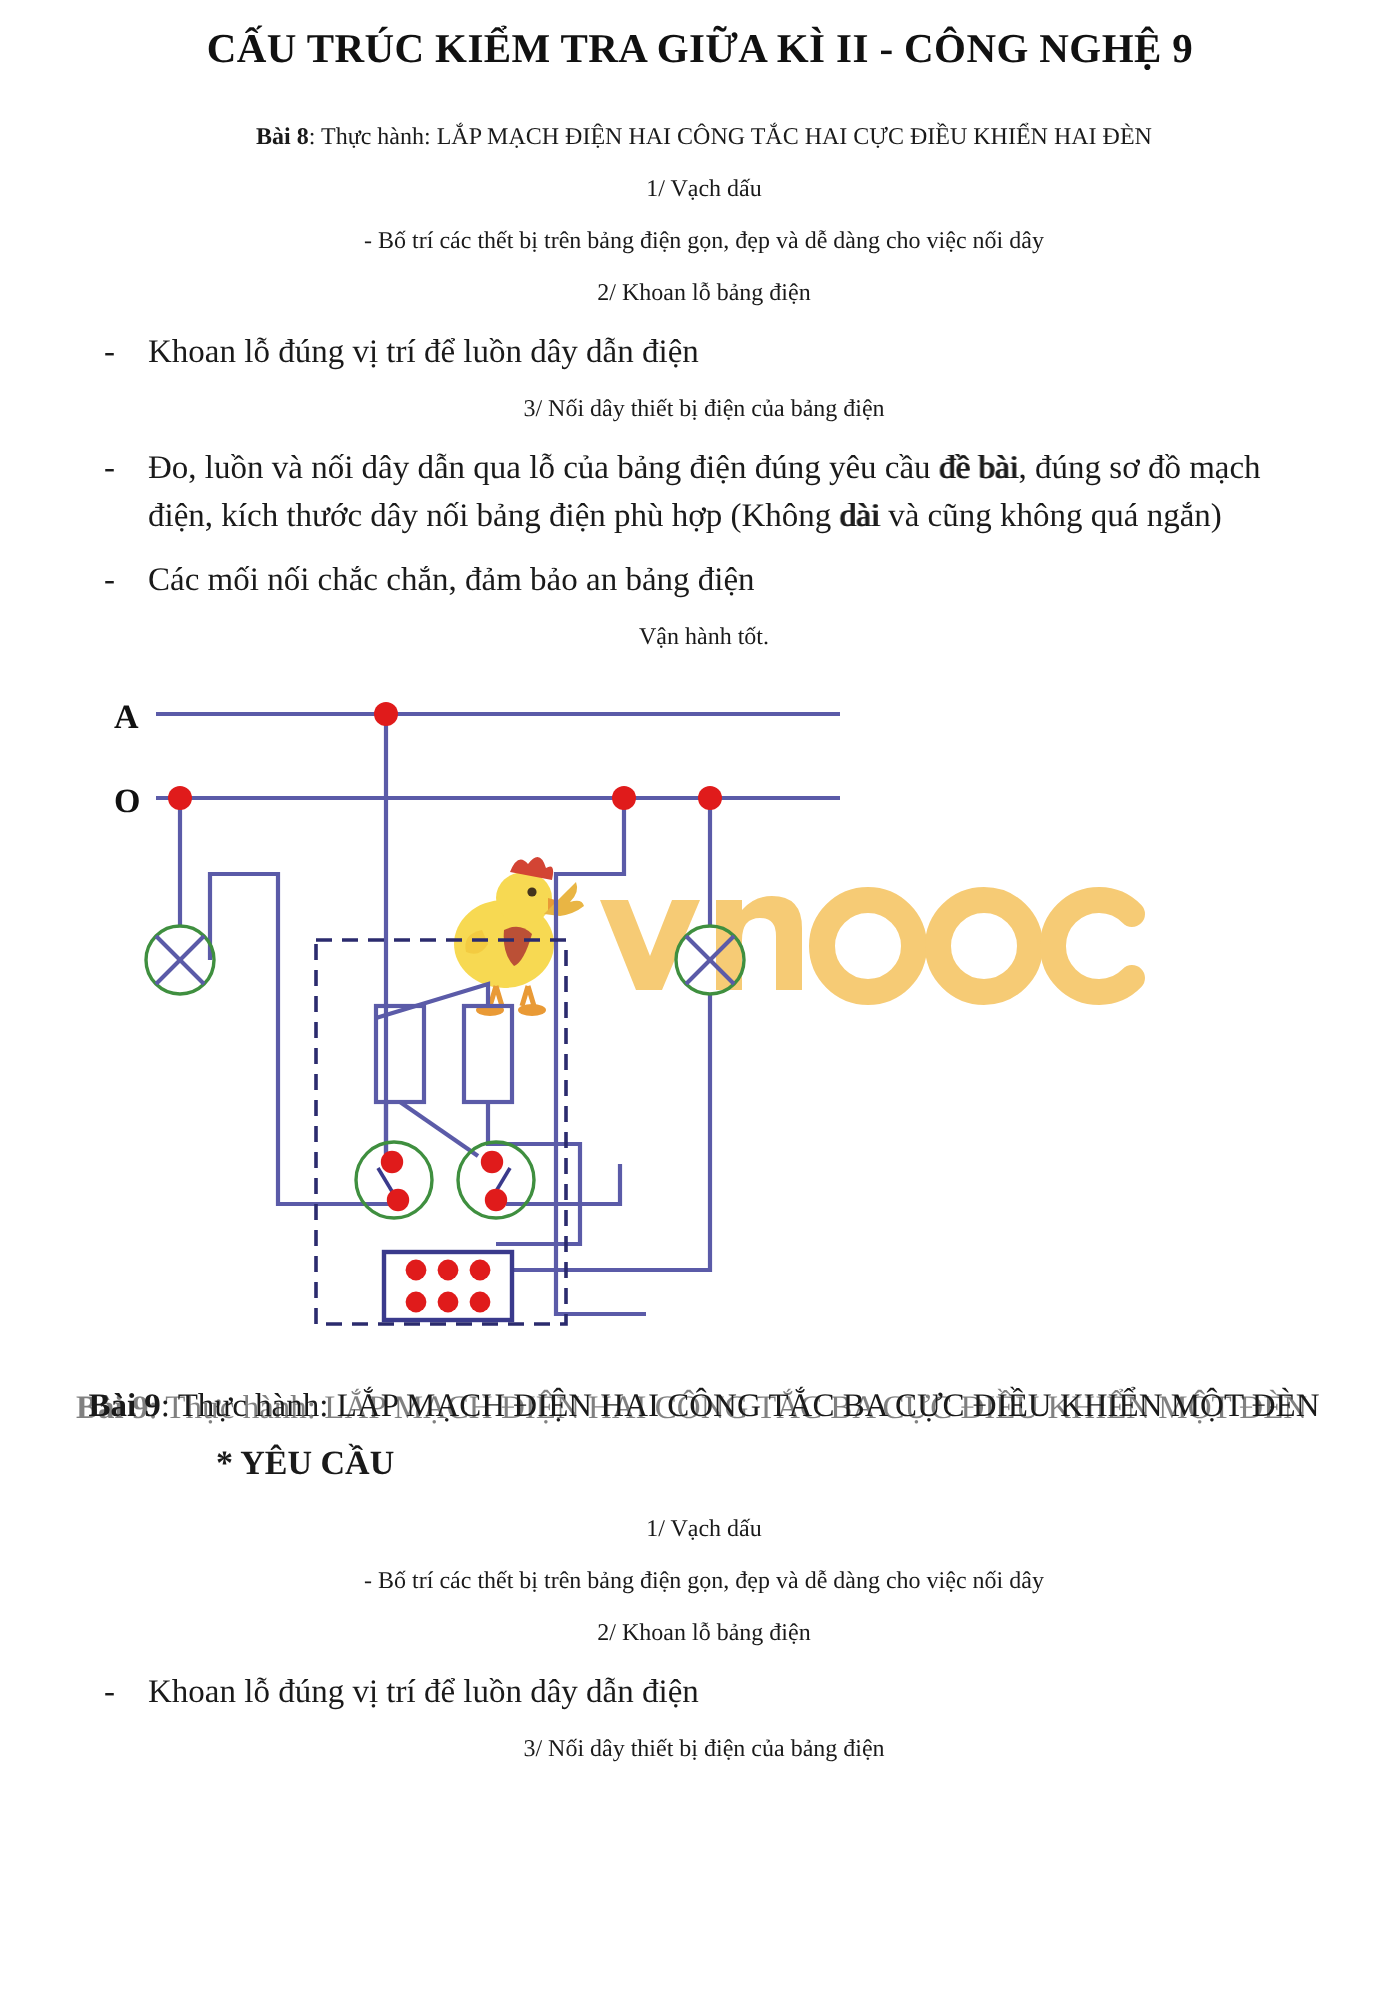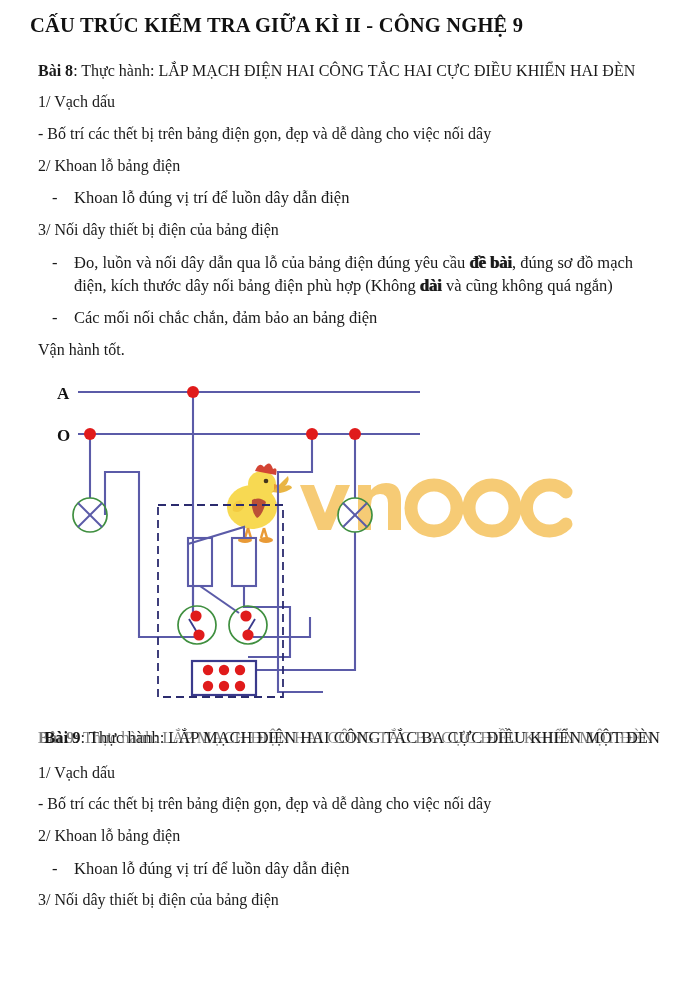--- a/index.html
+++ b/index.html
@@ -19,63 +19,64 @@
   .page {
     position: relative;
     width: 700px;
     height: 1007px;
     box-sizing: border-box;
     padding: 0;
   }
 
   
   .doc-title {
-    text-align: left;
+    text-align: center;
     font-weight: bold;
     font-size: 20.5px;
     letter-spacing: 0.2px;
     margin: 14px 0 0 0;
     padding: 0 30px;
     line-height: 1.15;
     color: #111;
   }
   .doc-subtitle {
     text-align: center;
     font-size: 16px;
     margin: 5px 0 0 0;
     color: #111;
   }
 
   
   .body-block {
     padding: 0 34px 0 38px;
   }
   .para {
-    font-size: 16px;
+    font-size: 12px;
     line-height: 1.42;
     margin: 9px 0 0 0;
     color: #1a1a1a;
+    text-align: center;
   }
   .para b { font-weight: bold; }
   .bullet {
     font-size: 16.5px;
     line-height: 1.42;
     margin: 9px 0 0 0;
     padding-left: 36px;
     position: relative;
     color: #1a1a1a;
   }
   .bullet .dash {
     position: absolute;
     left: 14px;
     top: 0;
   }
   .bullet .txt { display: block; }
   .smudge {
-    font-weight: bold;
+    font-weight: normal;
     text-shadow: 0.6px 0 0 rgba(0,0,0,0.75), -0.5px 0 0 rgba(0,0,0,0.4);
   }
   .center-bold {
     font-weight: bold;
     font-size: 17px;
     margin: 8px 0 0 0;
     padding-left: 70px;
   }
 
   
@@ -248,20 +249,21 @@
 
   <div class="body-block">
 
     <div class="heading9" style="margin-top:0;text-align:center;">
       <span class="ghost" aria-hidden="true">
         <b>Bài 9</b><span>: Thực hành: LẮP MẠCH ĐIỆN HAI CÔNG TẮC BA CỰC ĐIỀU KHIỂN MỘT ĐÈN</span>
       </span>
       <b>Bài 9</b><span>: Thực hành: LẮP MẠCH ĐIỆN HAI CÔNG TẮC BA CỰC ĐIỀU KHIỂN MỘT ĐÈN</span>
     </div>
 
+    <div class="center-bold">* YÊU CẦU</div>
 
     <div class="para" style="margin-top:14px;">1/ Vạch dấu</div>
     <div class="para">- Bố trí các thết bị trên bảng điện gọn, đẹp và dễ dàng cho việc nối dây</div>
     <div class="para">2/ Khoan lỗ bảng điện</div>
 
     <div class="bullet">
       <span class="dash">-</span>
       <span class="txt">Khoan lỗ đúng vị trí để luồn dây dẫn điện</span>
     </div>
 

